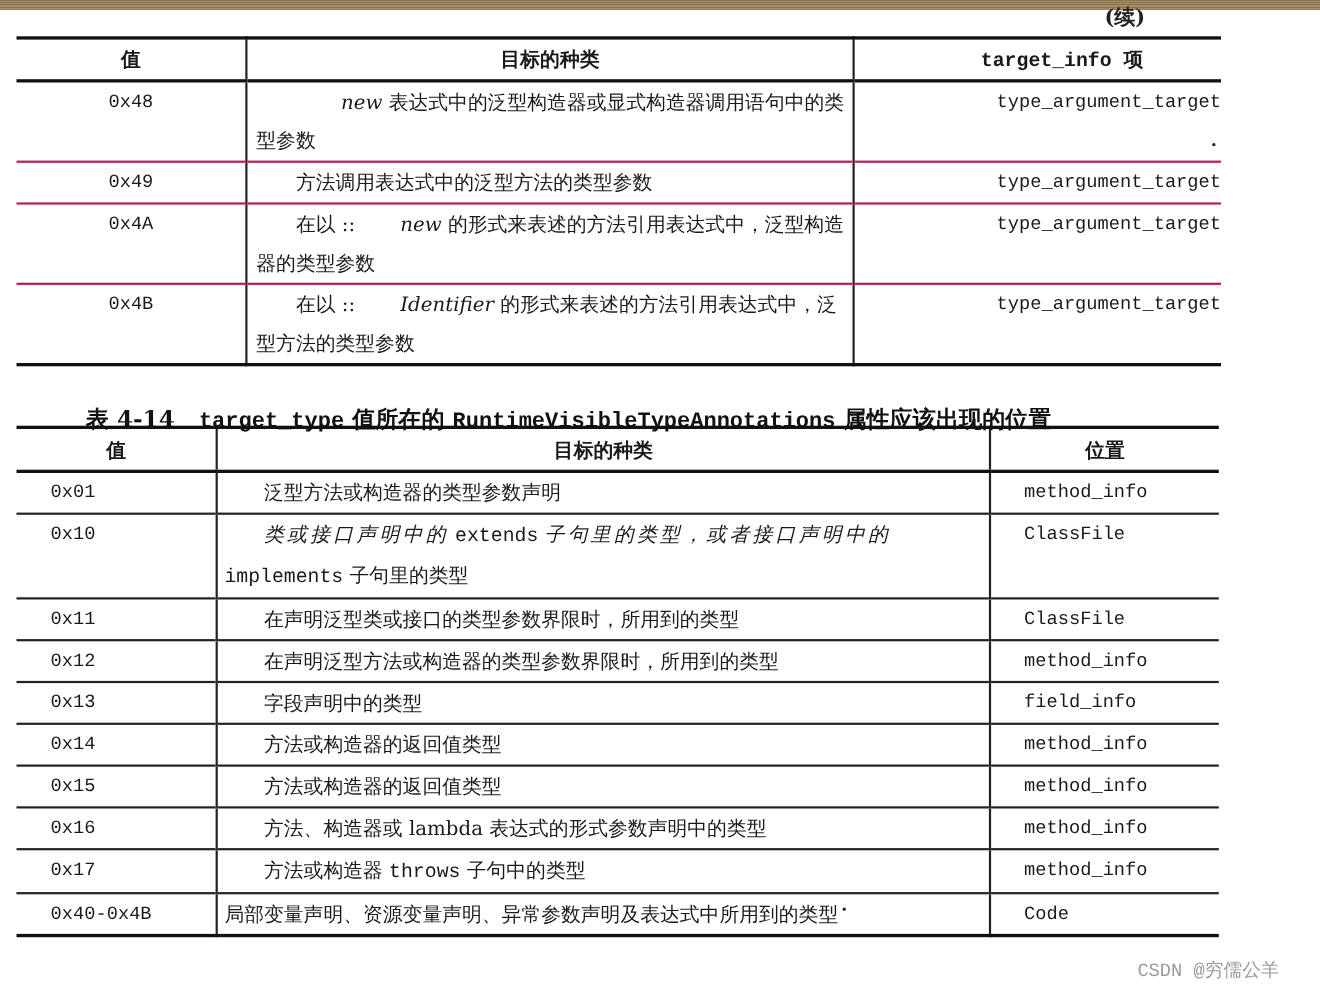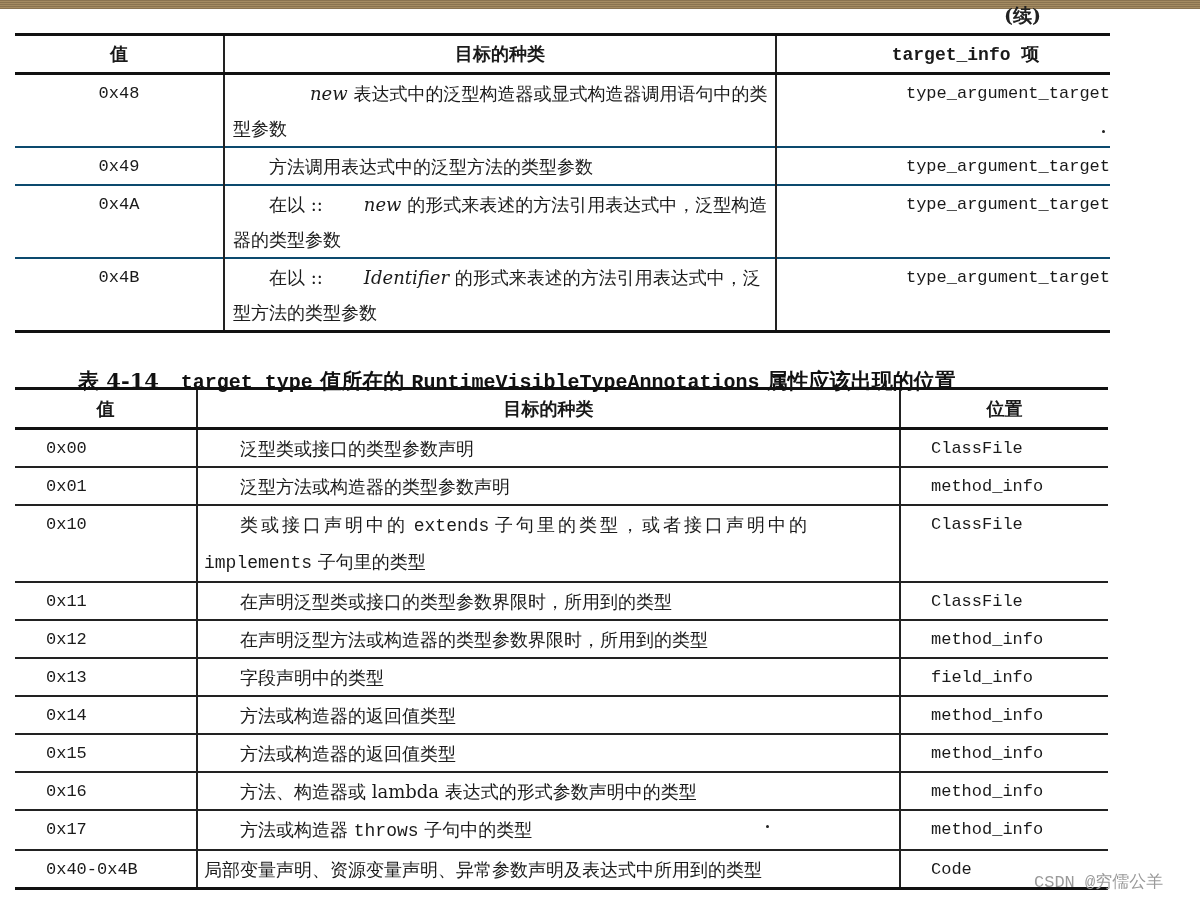--- a/index.html
+++ b/index.html
@@ -14,21 +14,21 @@
   .cont {
     position:absolute; left:1004px; top:3px; font-size:19px; font-weight:bold; color:#222;
   }
   table { border-collapse:collapse; position:absolute; }
   td, th { padding:0; vertical-align:top; }
   .mono { font-family: "Liberation Mono", "DejaVu Sans Mono", monospace; }
 
   
   #t1 { left:15px; top:33px; width:1095px; border-top:3px solid #111; border-bottom:3px solid #111; }
   #t1 th { height:36px; vertical-align:middle; font-size:18px; font-weight:bold; border-bottom:3px solid #111; }
-  #t1 td { border-top:2px solid #0c4a6e; font-size:18px; line-height:35px; }
+  #t1 td { border-top:2px solid #be185d; font-size:18px; line-height:35px; }
   #t1 td.c1 { width:208px; text-align:center; border-right:2px solid #222; padding-top:1px; font-size:17px; }
   #t1 td.c2 { width:536px; border-right:2px solid #222; padding:1px 6px 0 8px; }
   #t1 td.c3 { padding:1px 0 0 30px; font-size:17px;text-align:right; }
   #t1 th.c1 { border-right:2px solid #222; }
   #t1 th.c2 { border-right:2px solid #222; }
   #t1 th.c3 { font-family:"Liberation Mono", monospace;padding-left:44px; }
   .indent { padding-left:2em; }
   .it { font-style:italic;margin-left:41px; }
 
   .caption {
@@ -38,21 +38,21 @@
 
   
   #t2 { left:15px; top:387px; width:1093px; border-top:3px solid #111; border-bottom:3px solid #111; }
   #t2 th { height:37px; vertical-align:middle; font-size:18px; font-weight:bold; border-bottom:3px solid #111; }
   #t2 td { border-top:2px solid #222; font-size:18px; line-height:35px; }
   #t2 td.c1 { width:150px; padding-left:31px; border-right:2px solid #222; font-size:17px; padding-top:1px; }
   #t2 td.c2 { width:687px; border-right:2px solid #222; padding:1px 8px 0 6px; }
   #t2 td.c3 { padding:1px 0 0 30px; font-size:17px; }
   #t2 th.c1 { border-right:2px solid #222; }
   #t2 th.c2 { border-right:2px solid #222; }
-  .spaced { letter-spacing:3px; }
+  .spaced { letter-spacing:3px;font-style:italic; }
 
   .watermark {
     position:absolute; left:1034px; top:870px; font-family:Liberation Mono, monospace; font-size:17px; color:#9a9a9a;
   }
   .dot { position:absolute; width:3px; height:3px; background:#222; border-radius:50%; }
 </style>
 </head>
 <body>
 
 <div class="topbar"></div>
@@ -99,25 +99,20 @@
 <table id="t2">
   <thead>
     <tr>
       <th class="c1">值</th>
       <th class="c2">目标的种类</th>
       <th class="c3">位置</th>
     </tr>
   </thead>
   <tbody>
     <tr style="height:37px">
-      <td class="c1 mono">0x00</td>
-      <td class="c2"><span class="indent"></span><span>泛型类或接口的类型参数声明</span></td>
-      <td class="c3 mono">ClassFile</td>
-    </tr>
-    <tr style="height:37px">
       <td class="c1 mono">0x01</td>
       <td class="c2"><span class="indent"></span><span>泛型方法或构造器的类型参数声明</span></td>
       <td class="c3 mono">method_info</td>
     </tr>
     <tr style="height:70px">
       <td class="c1 mono">0x10</td>
       <td class="c2"><span class="indent"></span><span class="spaced">类或接口声明中的</span> <span class="mono">extends</span> <span class="spaced">子句里的类型，或者接口声明中的</span><br><span class="mono">implements</span><span> 子句里的类型</span></td>
       <td class="c3 mono">ClassFile</td>
     </tr>
     <tr style="height:37px">

